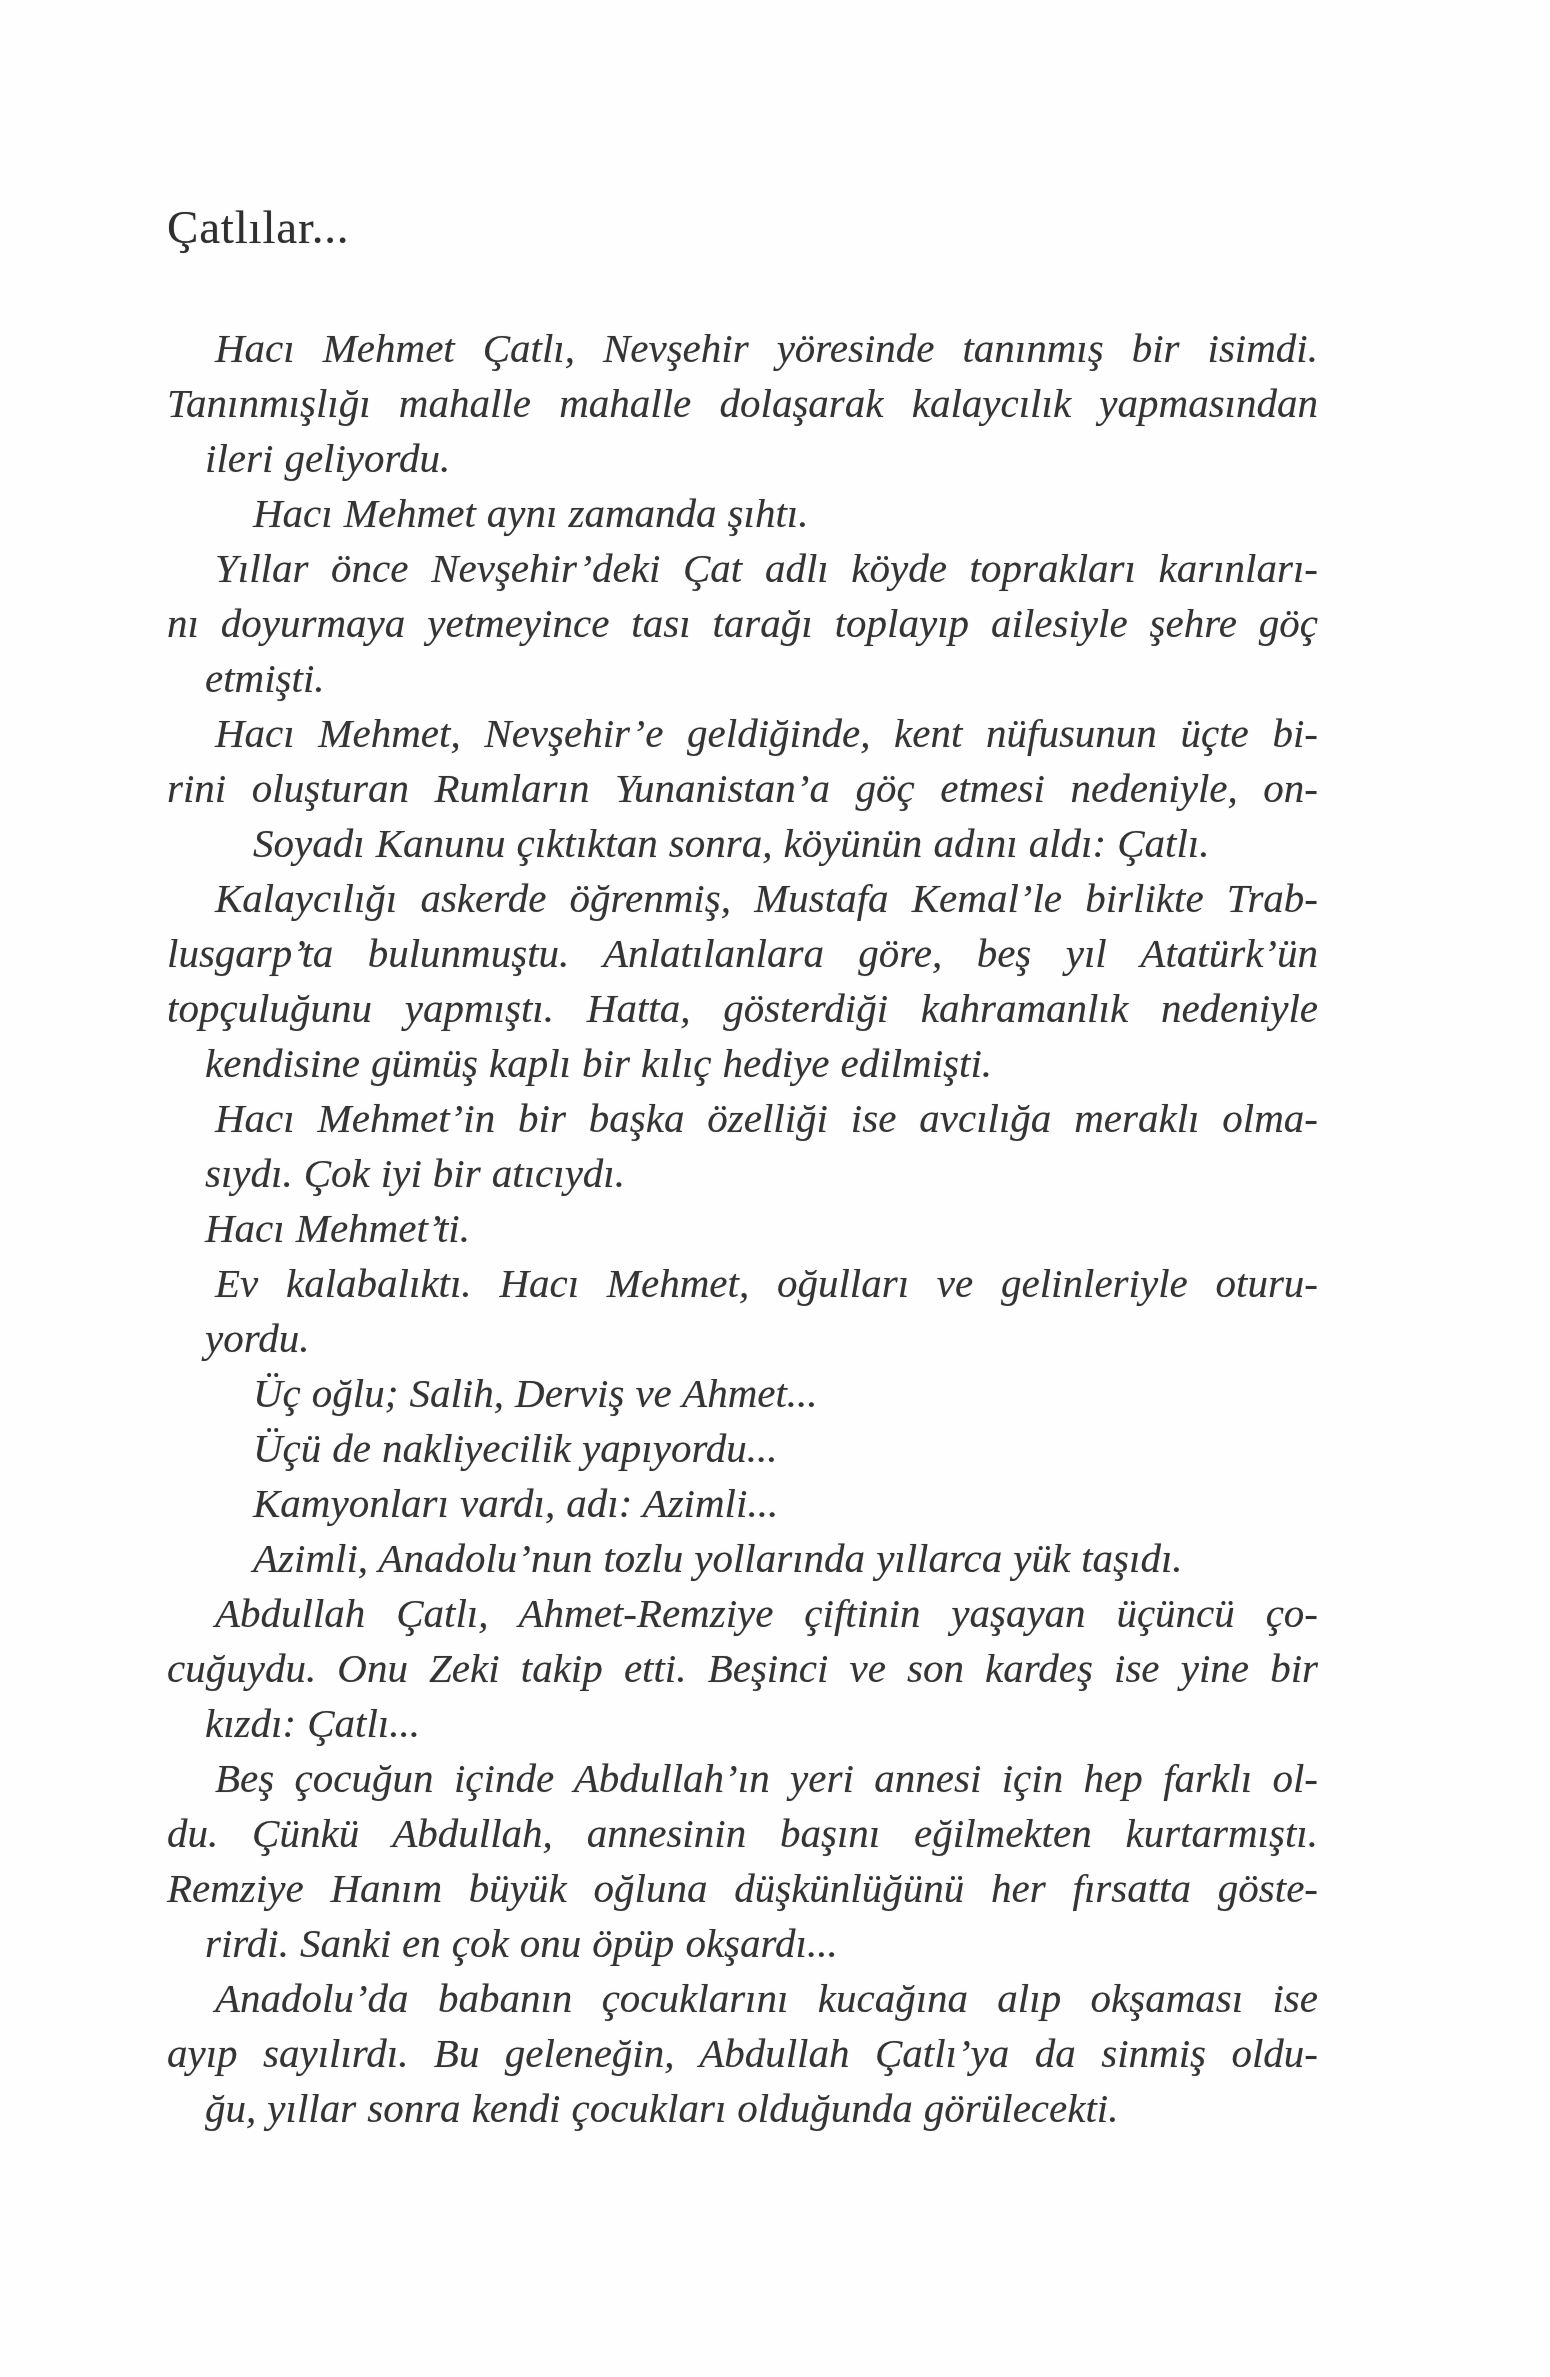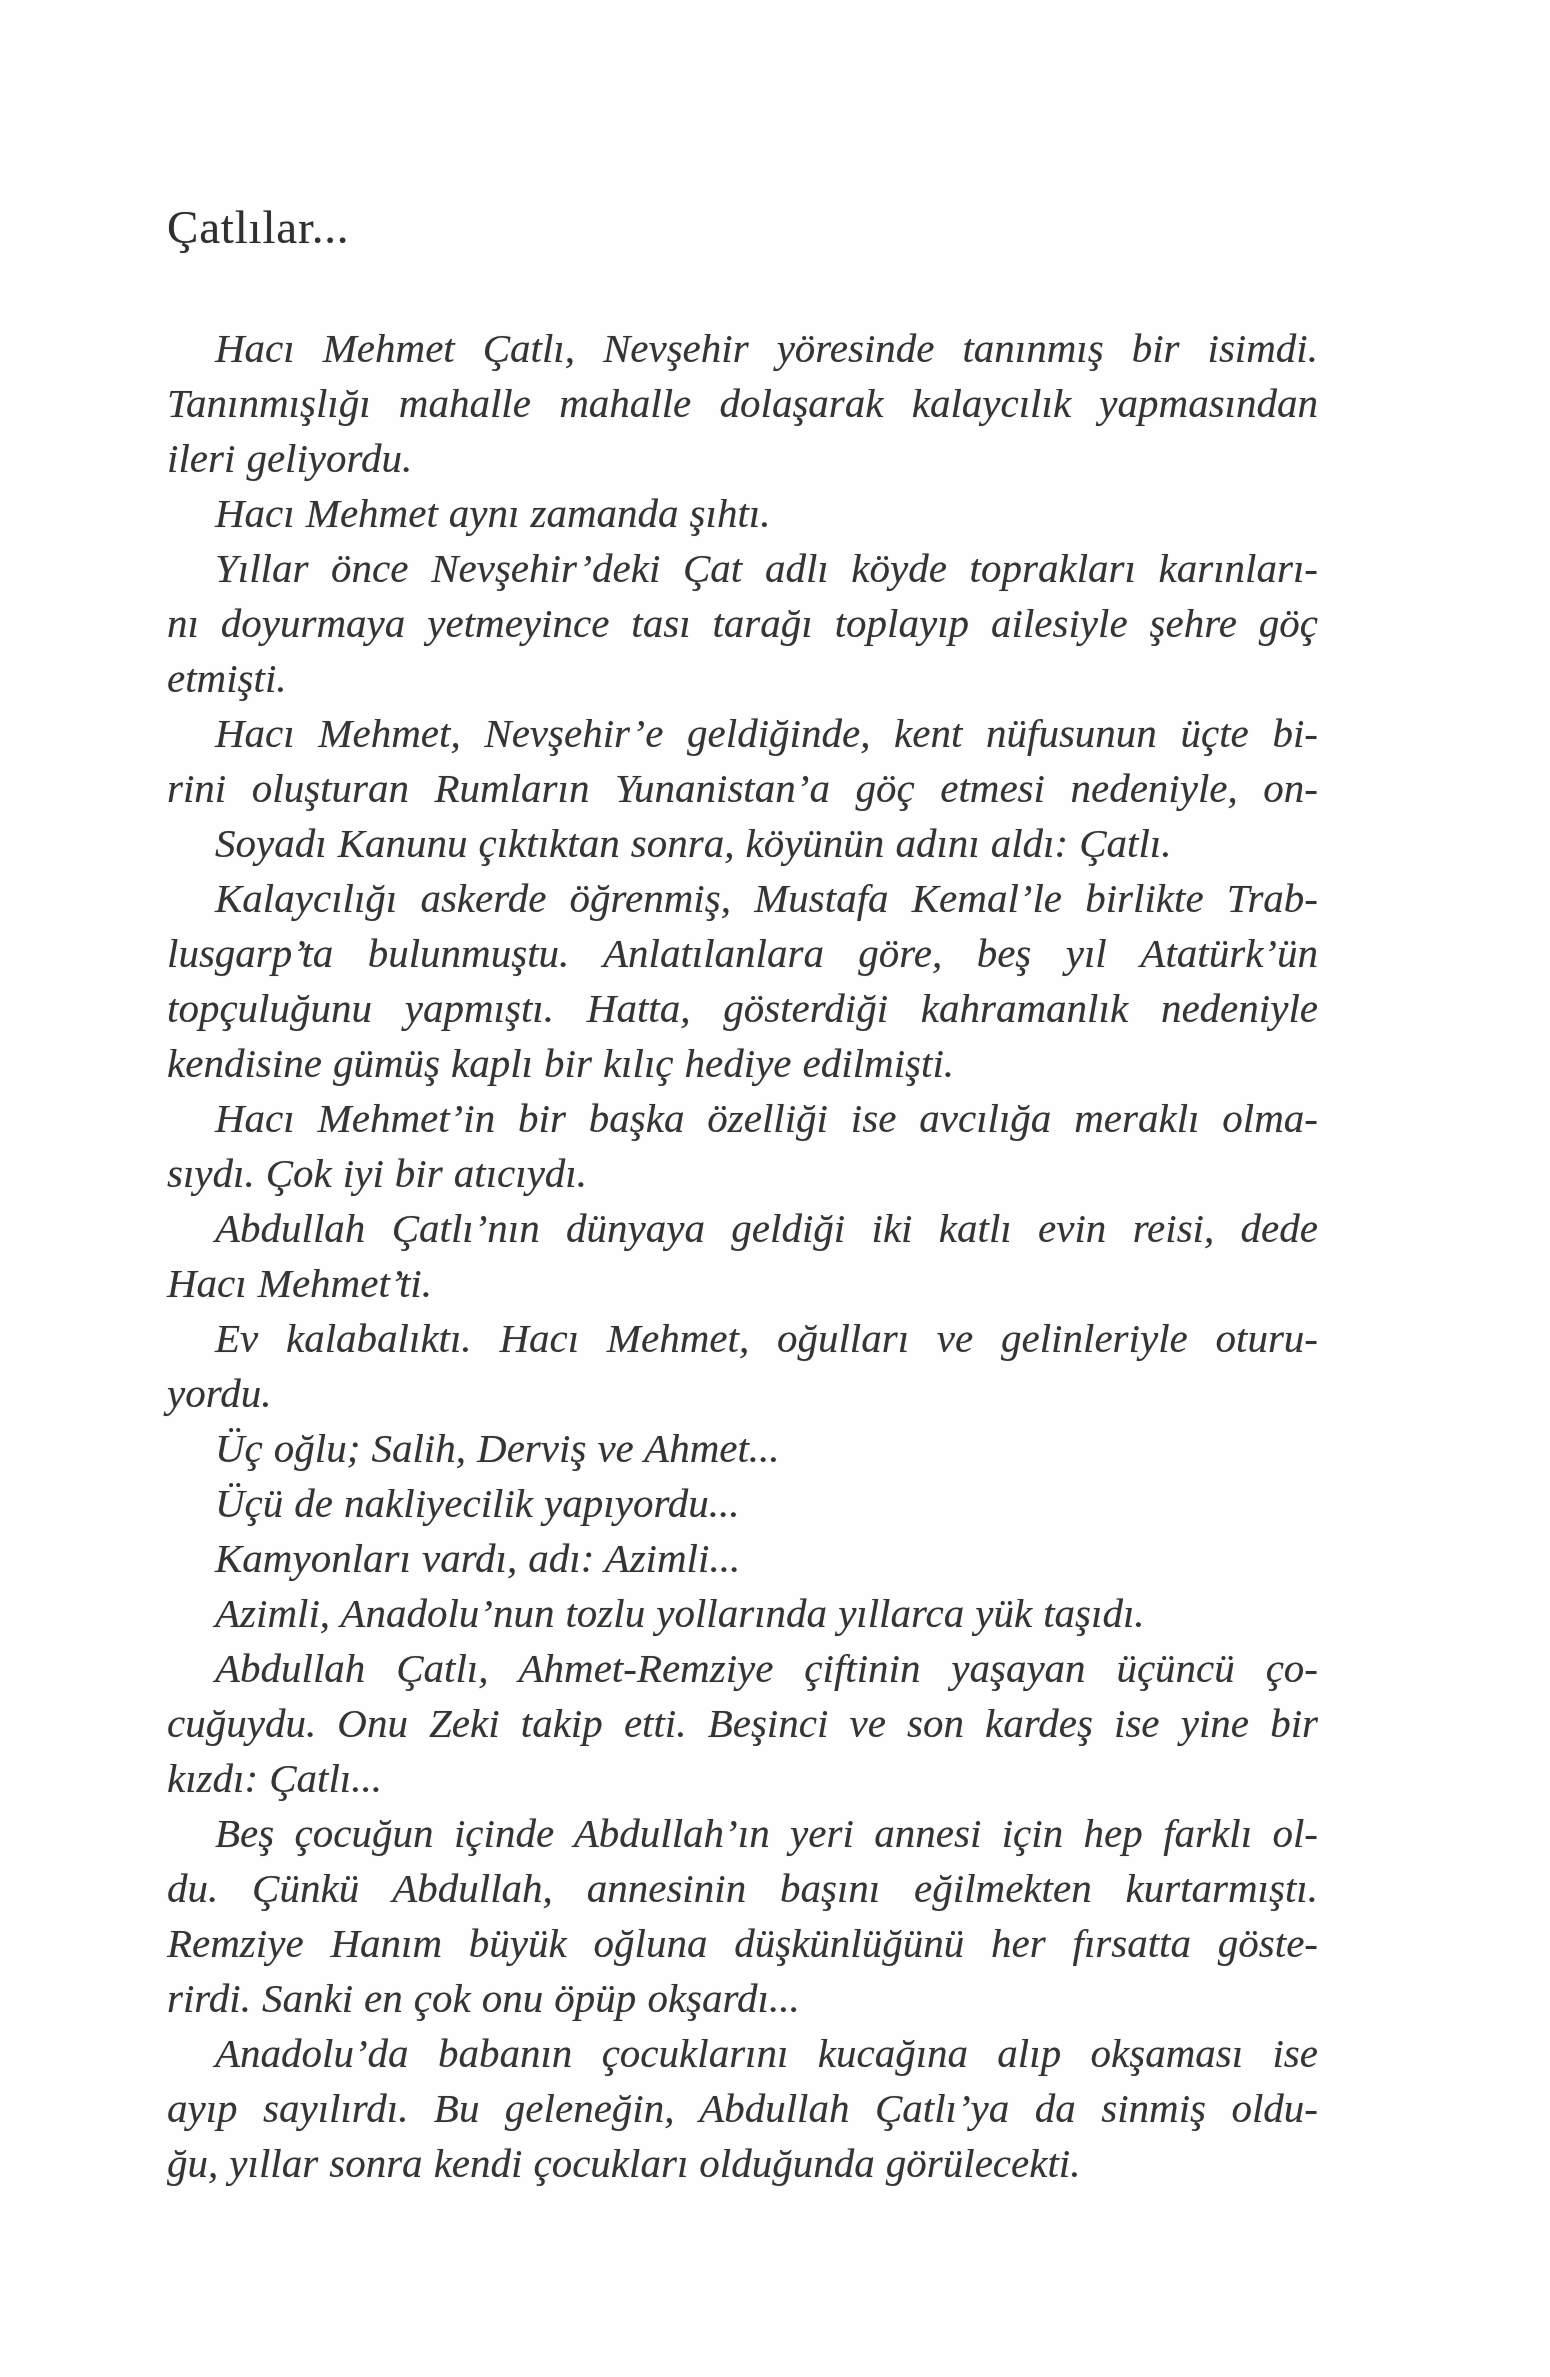--- a/index.html
+++ b/index.html
@@ -41,20 +41,21 @@
     text-align: justify;
     text-align-last: justify;
     word-spacing: 0.8px;
     white-space: nowrap;
   }
   .ln.first {
     text-indent: 48px;
   }
   .ln.last {
     text-align-last: left;
+    margin-left: 38px;
   }
 </style>
 </head>
 <body>
 
 <div class="page">
   <h1 class="chapter-title">Çatlılar...</h1>
   <div class="body-text" id="body-text">
       <div class="ln first">Hacı Mehmet Çatlı, Nevşehir yöresinde tanınmış bir isimdi.</div>
       <div class="ln">Tanınmışlığı mahalle mahalle dolaşarak kalaycılık yapmasından</div>
@@ -65,21 +66,20 @@
       <div class="ln last">etmişti.</div>
       <div class="ln first">Hacı Mehmet, Nevşehir’e geldiğinde, kent nüfusunun üçte bi-</div>
       <div class="ln">rini oluşturan Rumların Yunanistan’a göç etmesi nedeniyle, on-</div>
       <div class="ln first last">Soyadı Kanunu çıktıktan sonra, köyünün adını aldı: Çatlı.</div>
       <div class="ln first">Kalaycılığı askerde öğrenmiş, Mustafa Kemal’le birlikte Trab-</div>
       <div class="ln">lusgarp’ta bulunmuştu. Anlatılanlara göre, beş yıl Atatürk’ün</div>
       <div class="ln">topçuluğunu yapmıştı. Hatta, gösterdiği kahramanlık nedeniyle</div>
       <div class="ln last">kendisine gümüş kaplı bir kılıç hediye edilmişti.</div>
       <div class="ln first">Hacı Mehmet’in bir başka özelliği ise avcılığa meraklı olma-</div>
       <div class="ln last">sıydı. Çok iyi bir atıcıydı.</div>
-      <div class="ln first">Abdullah Çatlı’nın dünyaya geldiği iki katlı evin reisi, dede</div>
       <div class="ln last">Hacı Mehmet’ti.</div>
       <div class="ln first">Ev kalabalıktı. Hacı Mehmet, oğulları ve gelinleriyle oturu-</div>
       <div class="ln last">yordu.</div>
       <div class="ln first last">Üç oğlu; Salih, Derviş ve Ahmet...</div>
       <div class="ln first last">Üçü de nakliyecilik yapıyordu...</div>
       <div class="ln first last">Kamyonları vardı, adı: Azimli...</div>
       <div class="ln first last">Azimli, Anadolu’nun tozlu yollarında yıllarca yük taşıdı.</div>
       <div class="ln first">Abdullah Çatlı, Ahmet-Remziye çiftinin yaşayan üçüncü ço-</div>
       <div class="ln">cuğuydu. Onu Zeki takip etti. Beşinci ve son kardeş ise yine bir</div>
       <div class="ln last">kızdı: Çatlı...</div>

